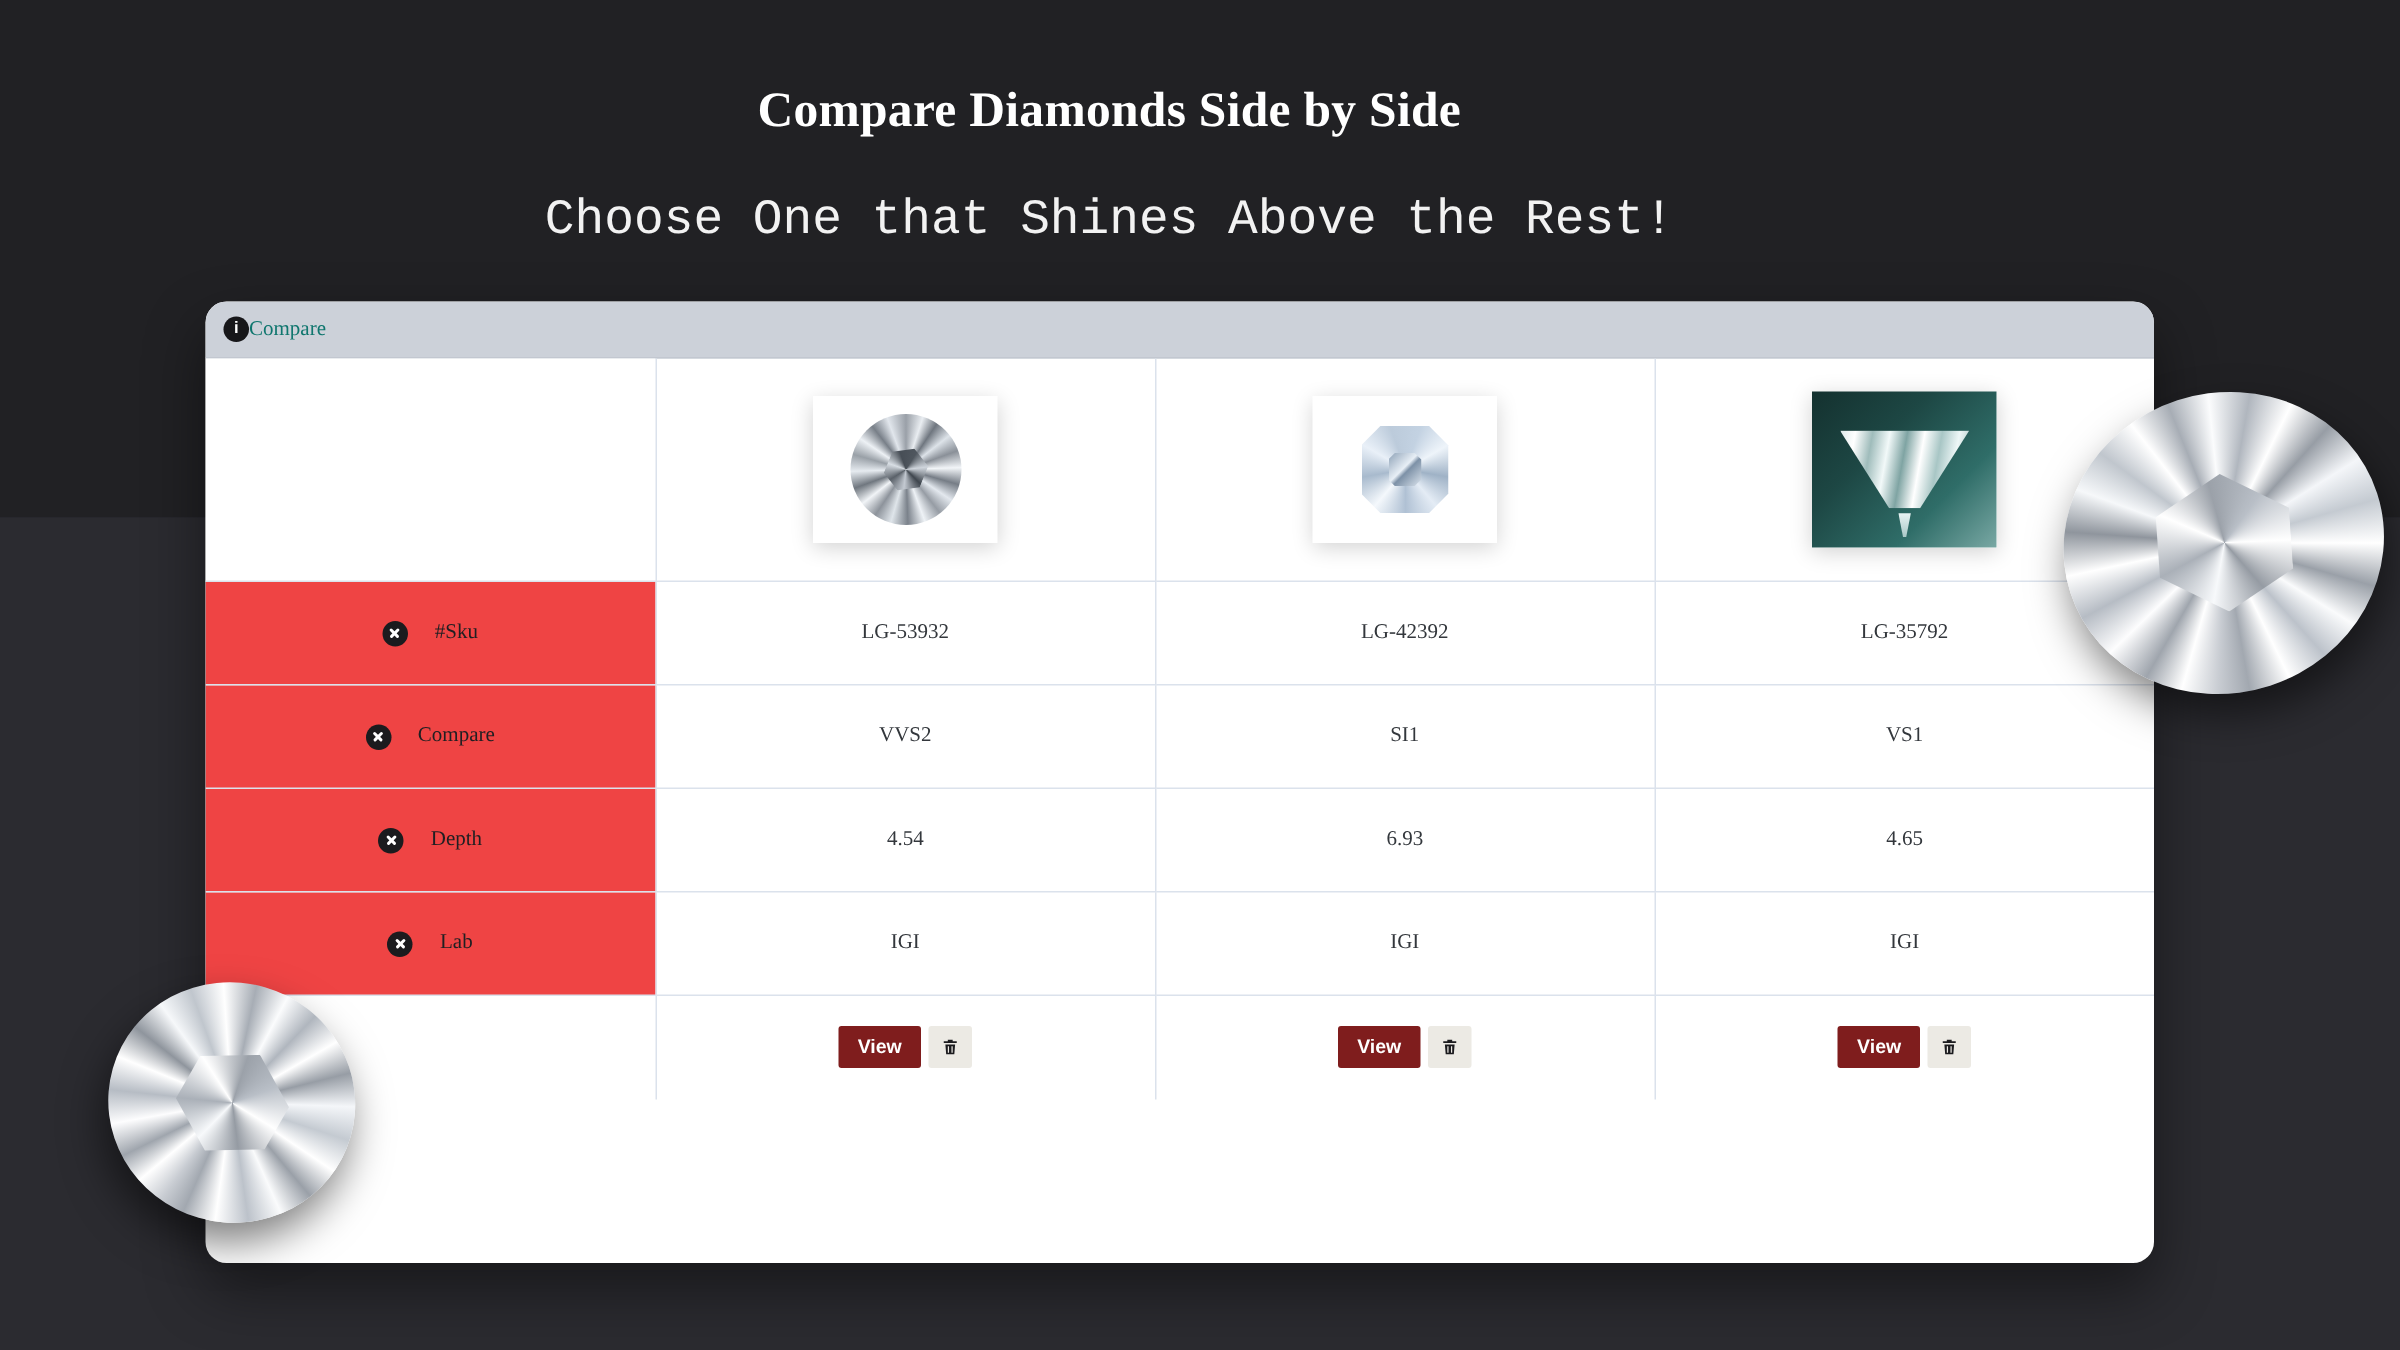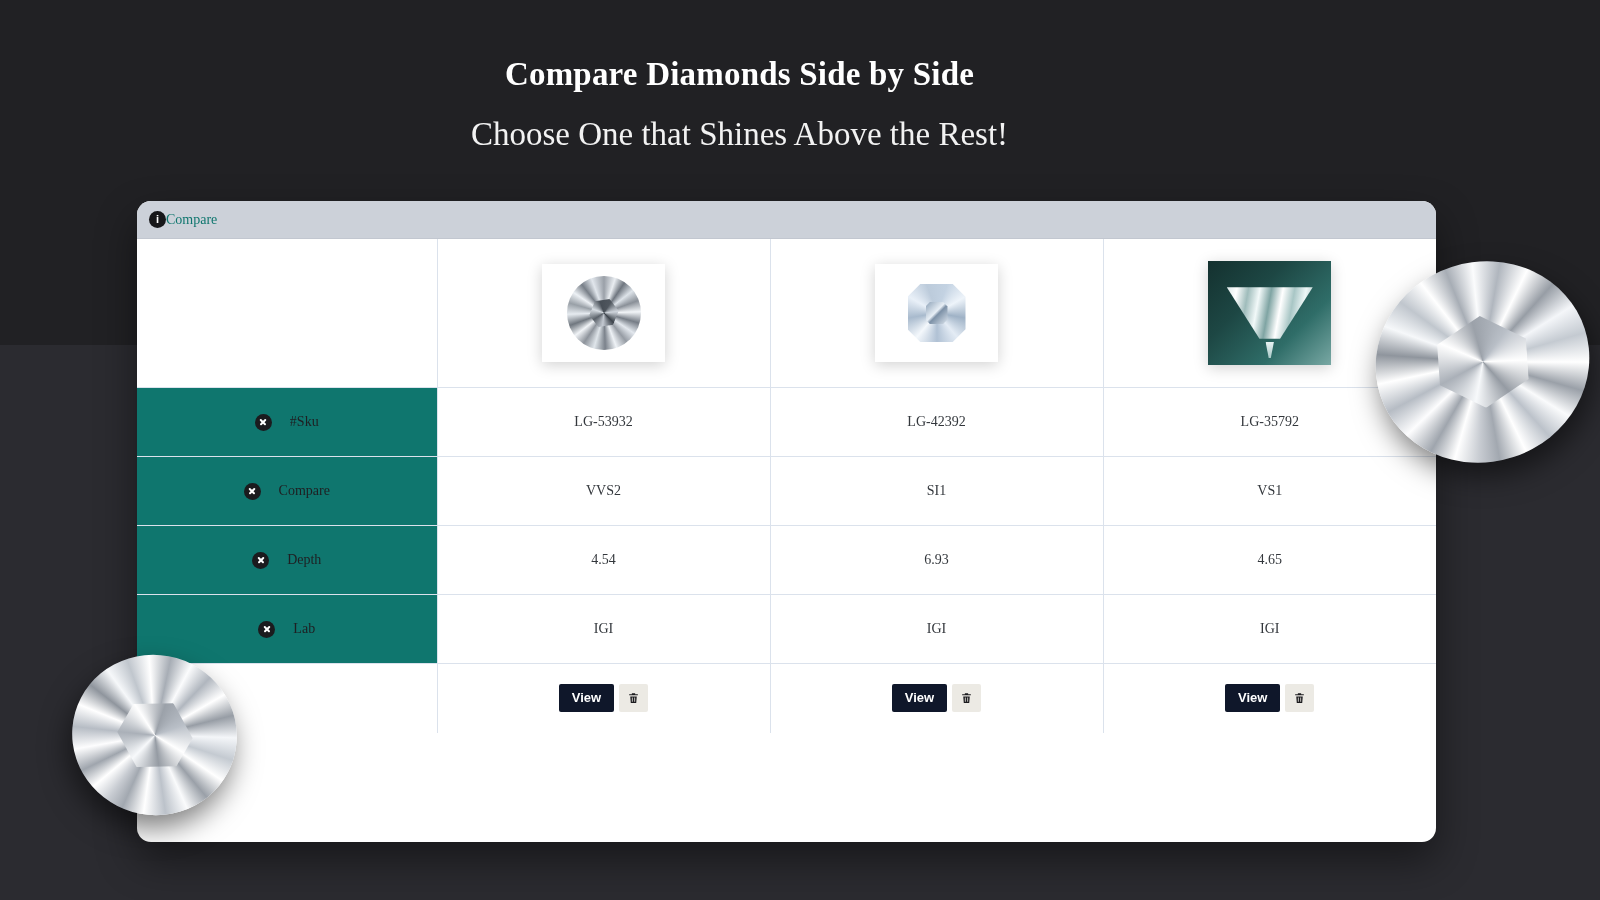--- a/index.html
+++ b/index.html
@@ -40,25 +40,25 @@
   }
   #page-title {
     font-family: "Liberation Serif", serif;
     font-weight: bold;
     font-size: 33px;
     color: #ffffff;
     letter-spacing: 0.2px;
     line-height: 1.2;
   }
   #page-subtitle {
-    font-family: Liberation Serif, serif;
+    font-family: Liberation Mono, monospace;
     font-weight: normal;
     font-size: 33px;
     color: #f2f2f2;
-    margin-top: 20px;
+    margin-top: 32px;
     line-height: 1.2;
   }
 
   
   #compare-card {
     position: absolute;
     left: 137px; top: 201px;
     width: 1299px; height: 641px;
     background: #ffffff;
     border-radius: 14px;
@@ -196,21 +196,21 @@
     position: absolute; left: 50%; top: 78%;
     width: 13px; height: 16px;
     transform: translate(-50%,0);
     background: linear-gradient(180deg,#e8f3f3,#a9c8c7);
     clip-path: polygon(18% 0%, 82% 0%, 58% 100%, 42% 100%);
   }
 
   
   .attr-row td { height: 69px; }
   .label-cell {
-    background: #0f766e;
+    background: #ef4444;
     padding: 0 20px;
   }
   .label-inner {
     display: flex;
     align-items: center;
     justify-content: center;
     gap: 18px;
   }
   .remove-icon {
     width: 17px; height: 17px;
@@ -247,21 +247,21 @@
   
   .action-row td { height: 69px; }
   .action-row .label-cell { background: #ffffff; }
   .action-inner {
     display: flex;
     align-items: center;
     justify-content: center;
     gap: 5px;
   }
   .view-btn {
-    background: #0f172a;
+    background: #7f1d1d;
     color: #ffffff;
     font-family: "Liberation Sans", sans-serif;
     font-weight: bold;
     font-size: 13px;
     padding: 7px 13px;
     border: none;
     border-radius: 2px;
     cursor: pointer;
     line-height: 1.1;
   }

